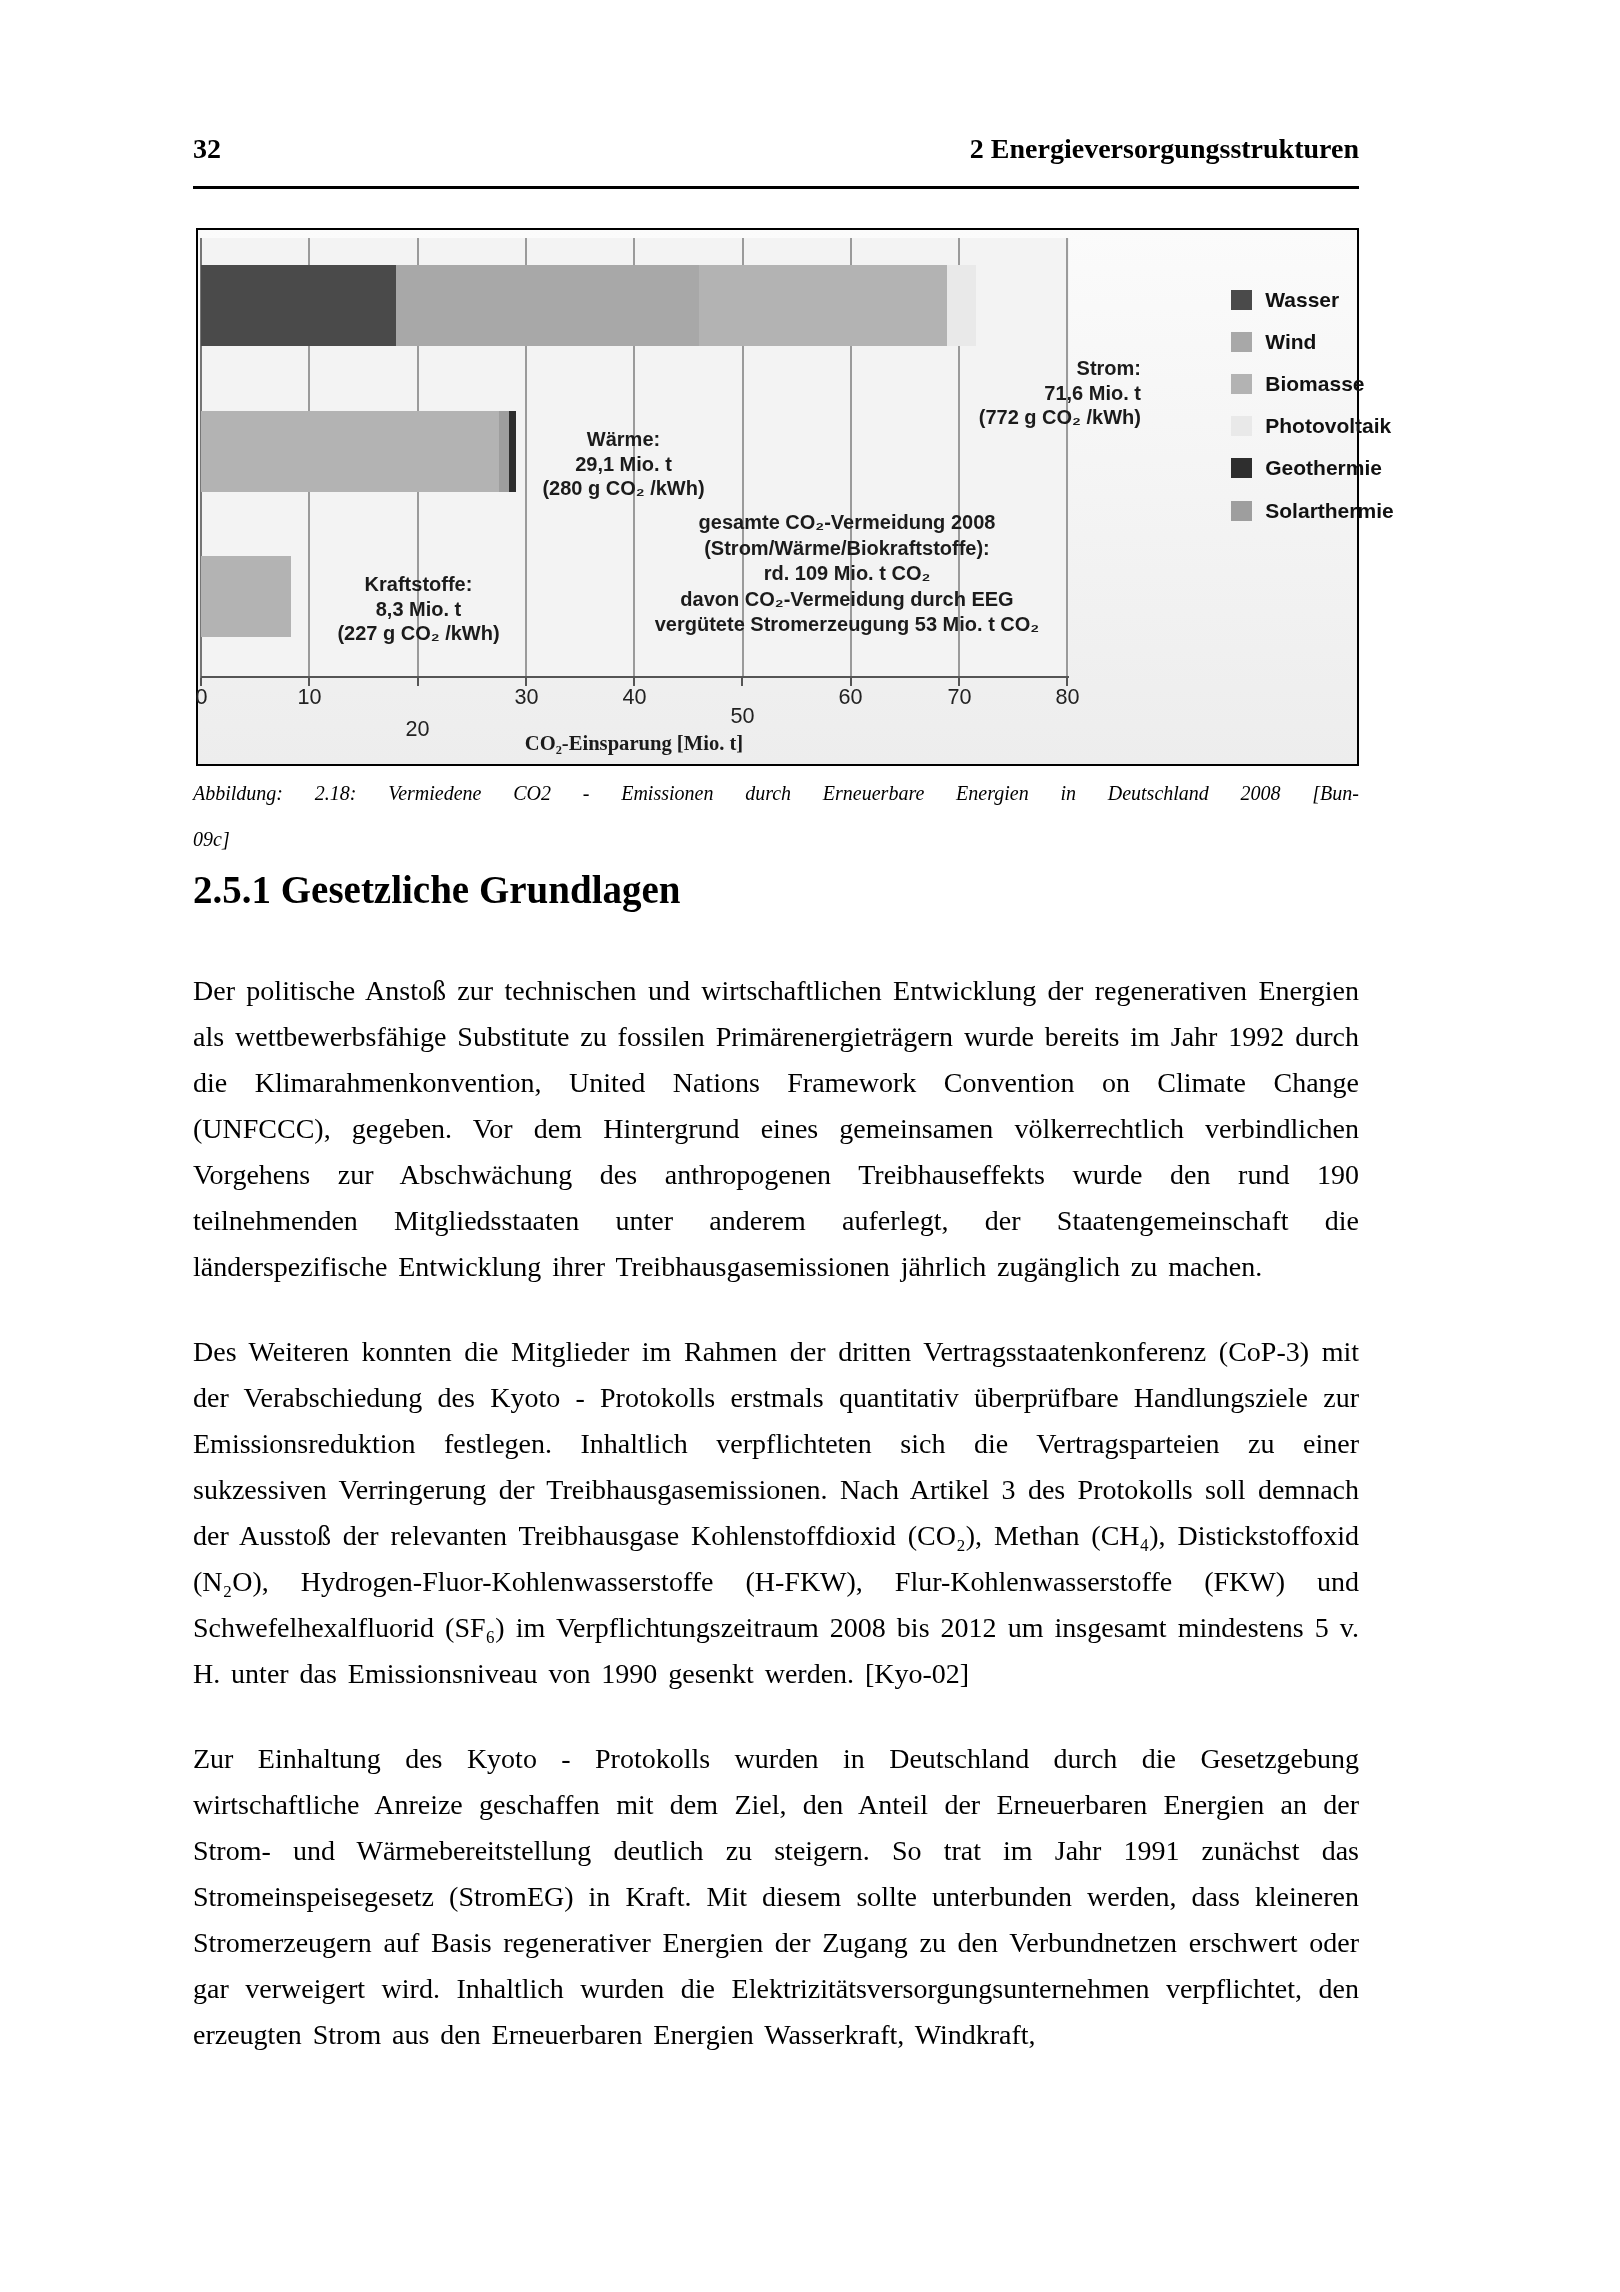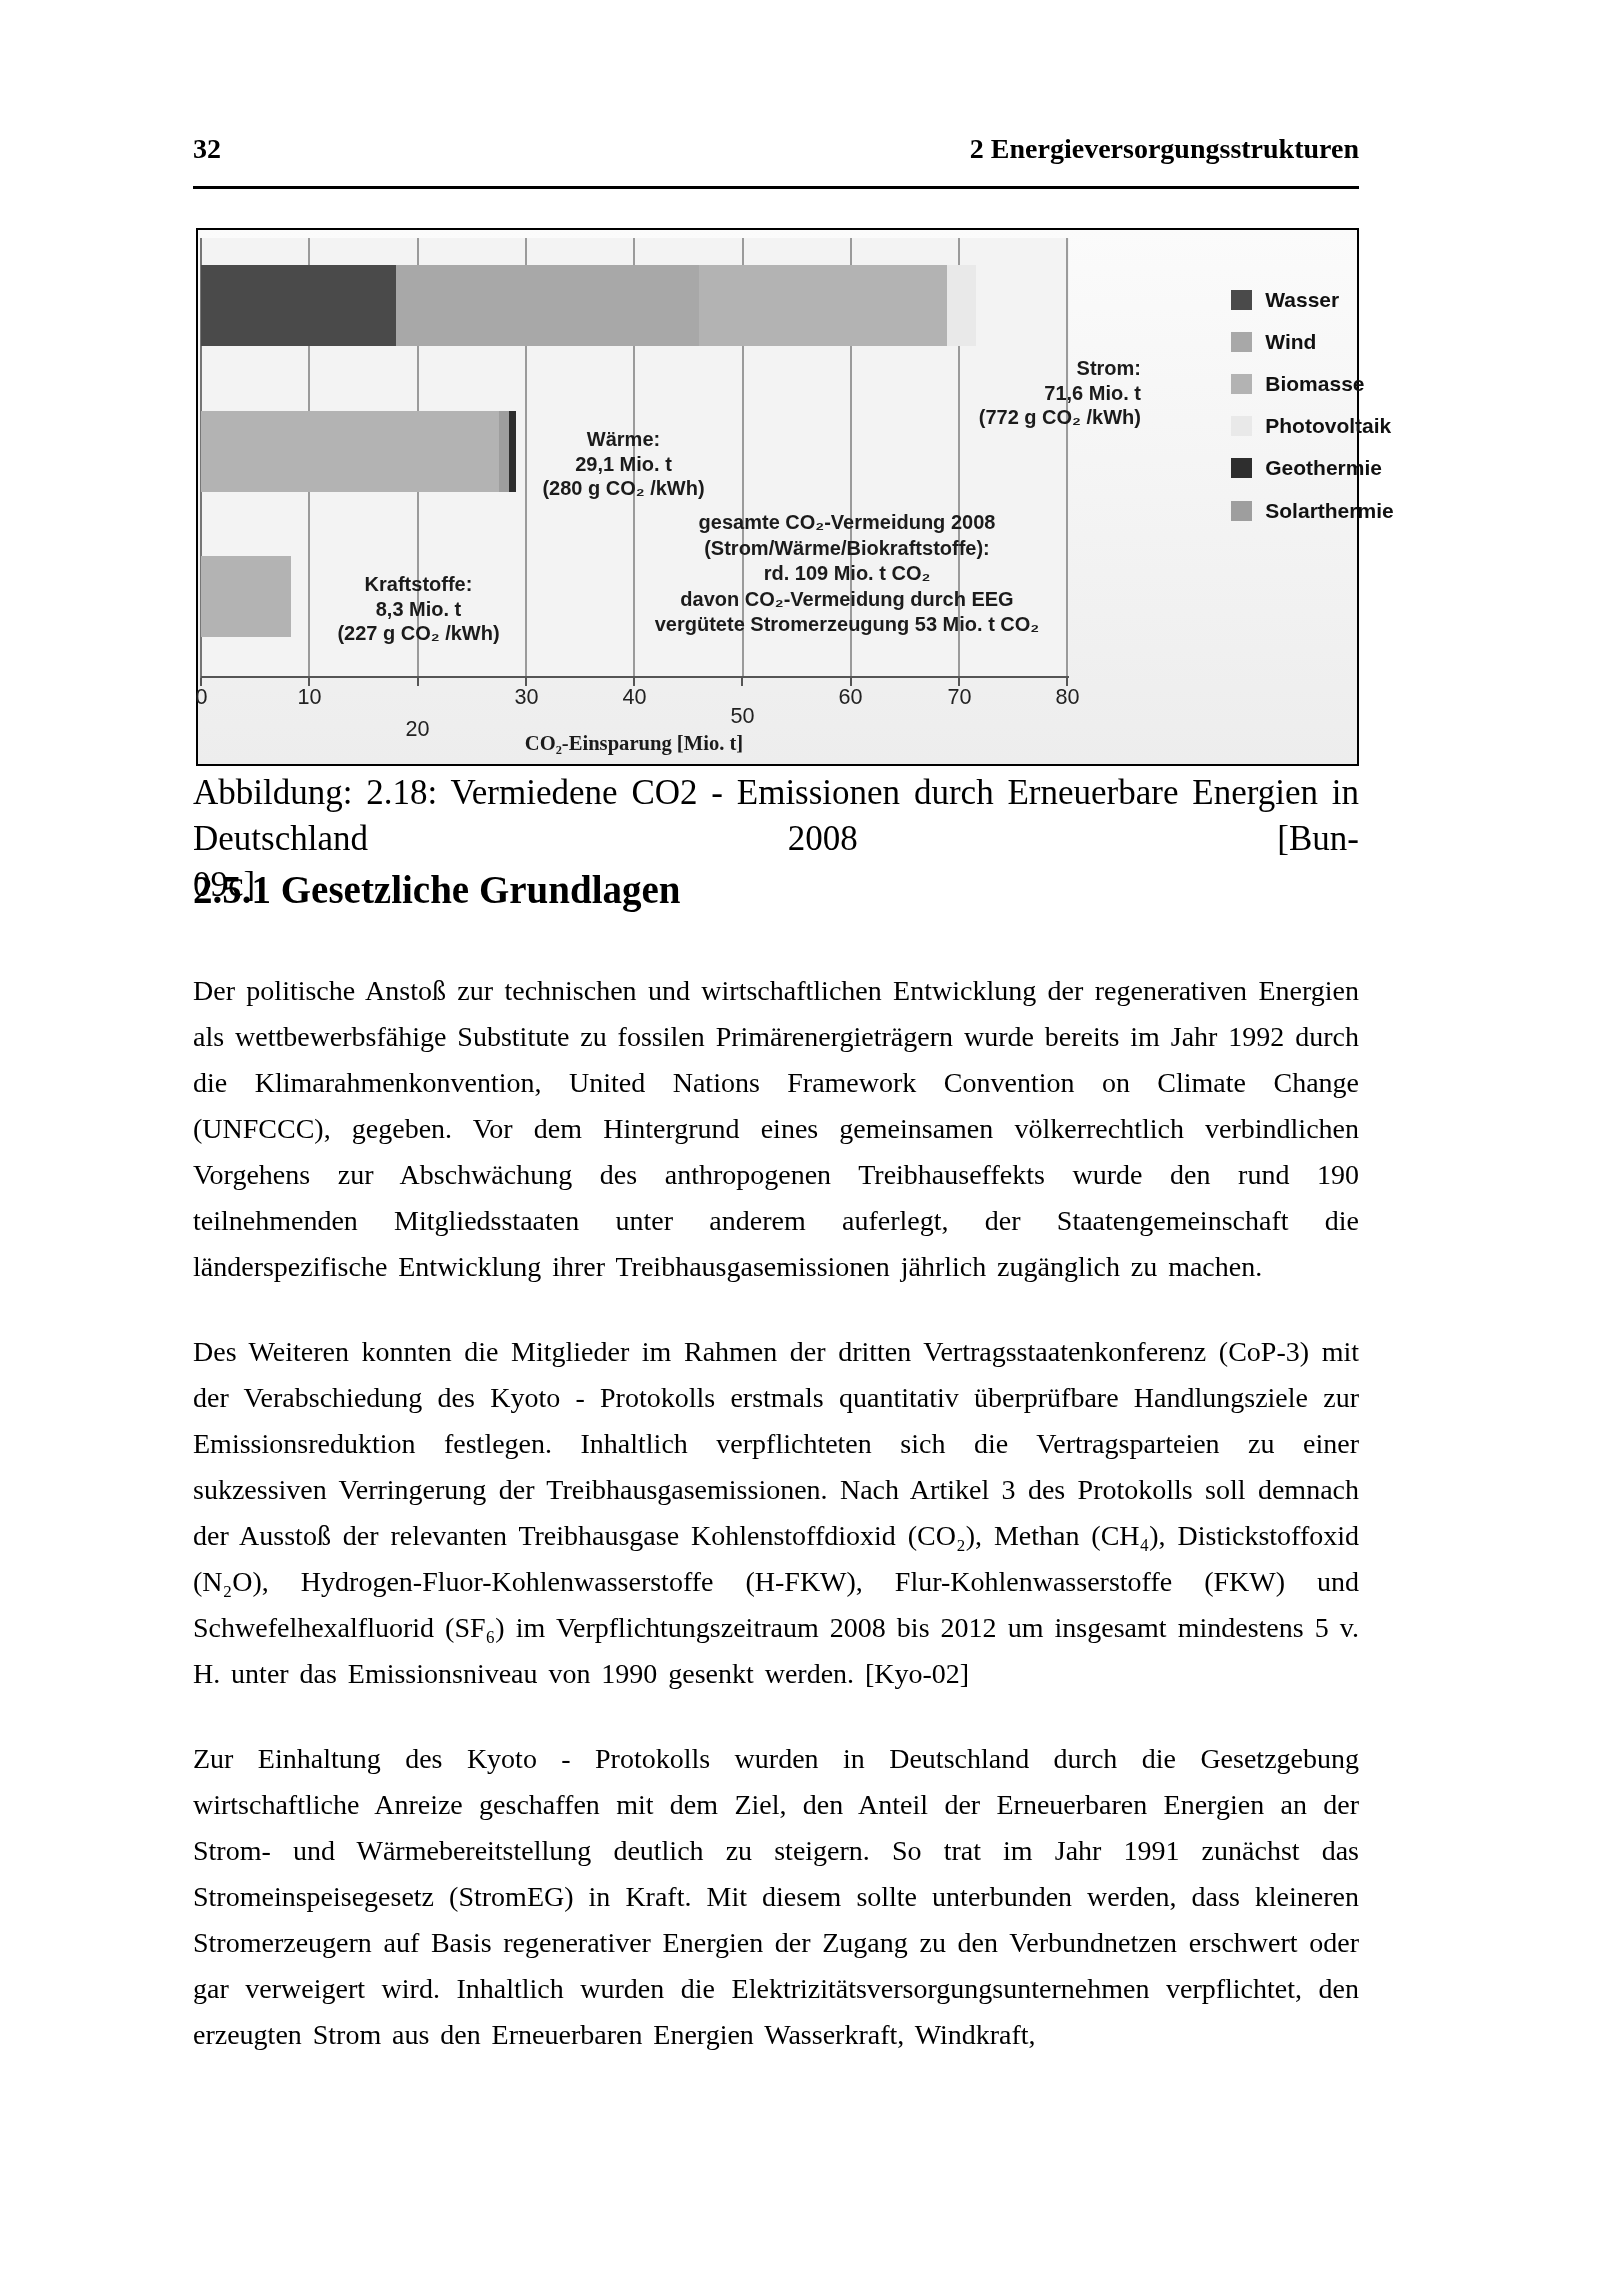--- a/index.html
+++ b/index.html
@@ -41,21 +41,21 @@
   }
   .annotation.total { line-height:25.5px; }
   .legend-item { display:flex; align-items:center; gap:13.7px;padding-left:45px; }
   .legend-swatch { width:20.6px; height:20.6px; flex:0 0 20.6px; }
   .legend-label {
     font-family:"Liberation Sans","DejaVu Sans",sans-serif;
     font-size:21px; font-weight:bold; color:#111; white-space:nowrap;
   }
   .caption {
     position:absolute; top:770px; left:193px; width:1166px;
-    font-size:35px; line-height:46px; color:#000;
+    font-size:20px; line-height:46px; color:#000;font-style:italic;
   }
   .caption .l1 { text-align:justify; text-align-last:justify; }
   .section-heading {
     position:absolute; top:867px; left:193px; width:1166px;
     font-size:39px; font-weight:bold;
   }
   .body-flow { position:absolute; top:968px; left:193px; width:1166px; }
   .body-para {
     font-size:28px; line-height:46px; text-align:justify; word-spacing:3.9px;
     margin-bottom:39px; color:#000;

